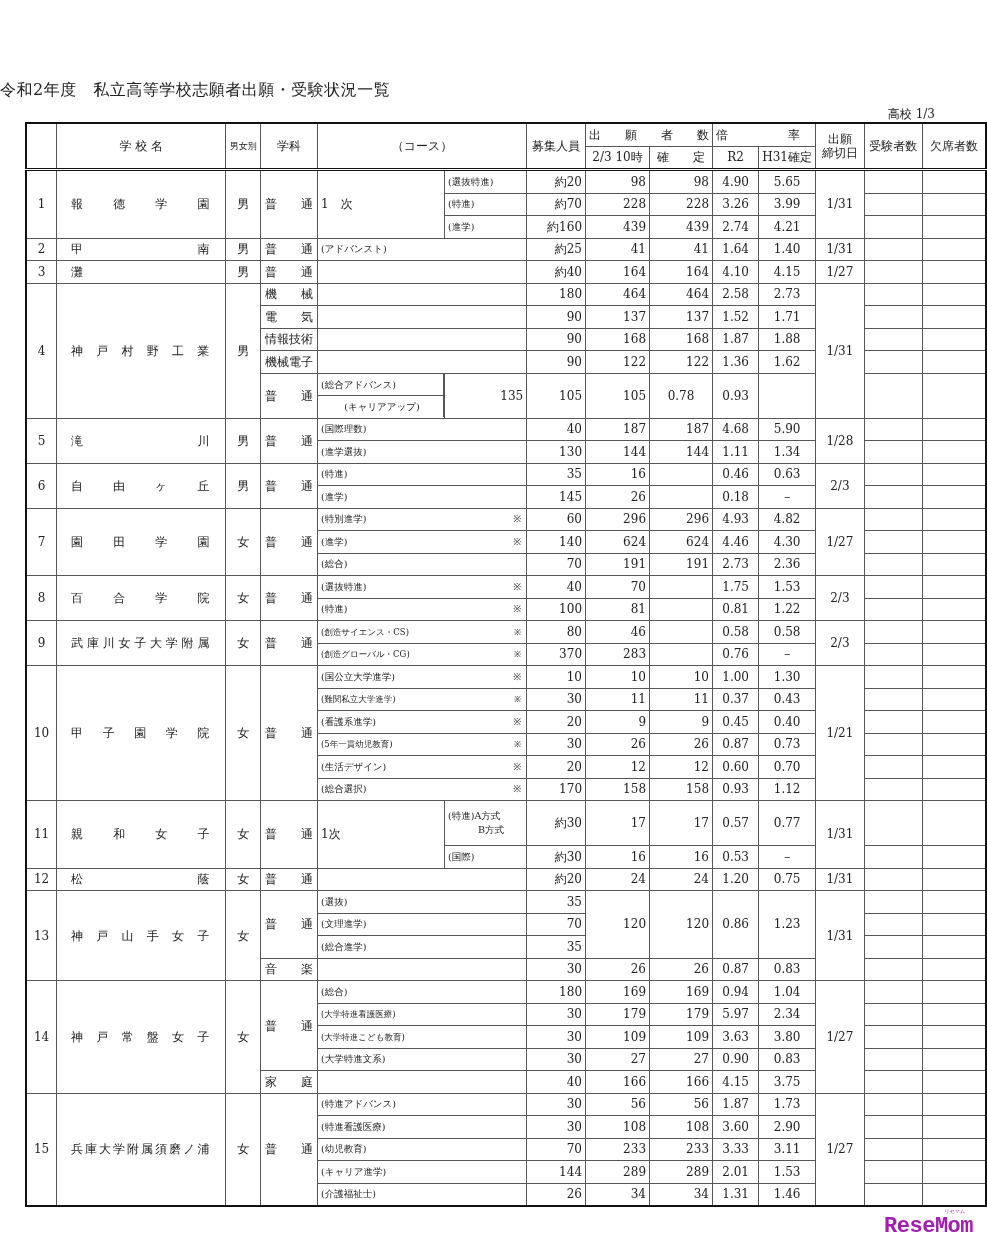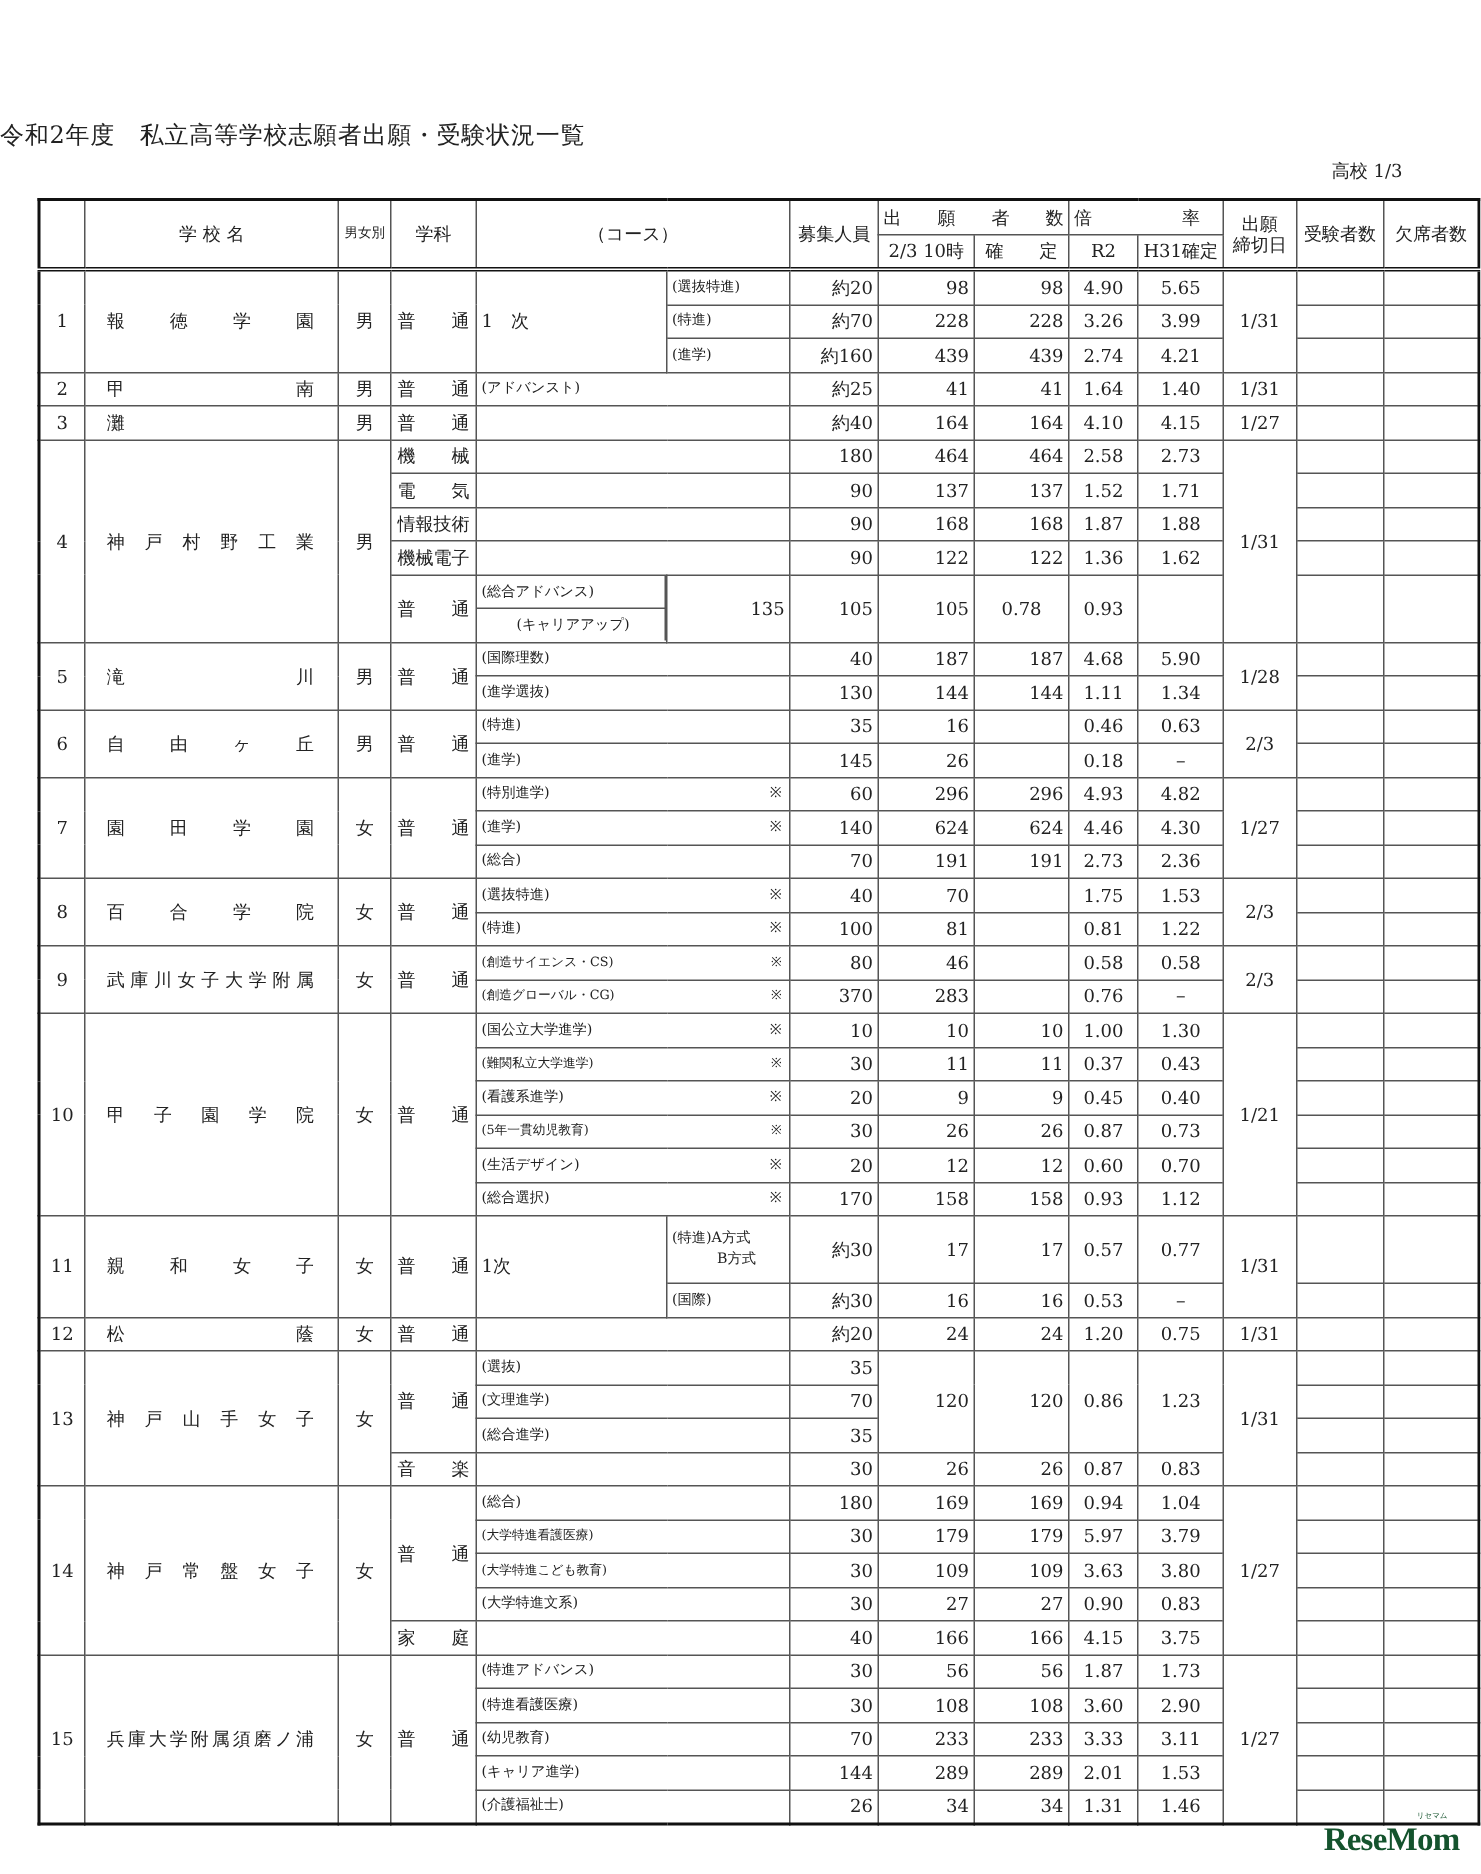--- a/index.html
+++ b/index.html
@@ -1,33 +1,33 @@
 <!DOCTYPE html>
 <html><head>
 <meta charset="utf-8">
 <style>
   html,body{margin:0;padding:0;background:#fff;}
   body{width:987px;height:1249px;position:relative;overflow:hidden;font-family:"DejaVu Serif","Liberation Serif",serif;color:#222;}
   .title{position:absolute;top:80px;left:0;width:987px;font-size:16px;letter-spacing:0.5px;}
   .page{position:absolute;top:106px;right:52px;font-size:12px;}
-  table.main{position:absolute;top:132px;left:25px;border-collapse:collapse;table-layout:fixed;border:2px solid #111;}
+  table.main{position:absolute;top:122px;left:25px;border-collapse:collapse;table-layout:fixed;border:2px solid #111;}
   table.main td, table.main th{border:1px solid #555;padding:0 3px;font-size:12px;font-weight:normal;height:21.5px;line-height:14px;white-space:nowrap;overflow:hidden;}
   th{text-align:center;}
   .hdr-sm{font-size:9px !important;}
   .c{text-align:center;}
   .r{text-align:right;}
   .l{text-align:left;}
   .dbl-top{border-top:3px double #111 !important;}
   .thick-top td{border-top:2px solid #111;}
   .name{text-align:justify;text-align-last:justify;padding:0 14px !important;letter-spacing:2px;}
   .dept{text-align:justify;text-align-last:justify;padding:0 4px !important;}
   .small{font-size:9.5px !important;}
   .xs{font-size:8.5px !important;}
   .mark{display:inline-block;float:right;margin-right:2px;}
-  .logo{position:absolute;right:14px;bottom:10px;font-family:Liberation Serif, serif;font-weight:bold;font-size:22px;color:#14532d;letter-spacing:-0.5px;}
+  .logo{position:absolute;right:14px;bottom:10px;font-family:Liberation Mono, monospace;font-weight:bold;font-size:22px;color:#a21caf;letter-spacing:-0.5px;}
   .logo small{position:absolute;top:-6px;right:8px;font-size:5px;font-weight:normal;letter-spacing:0;}
 </style>
 </head>
 <body>
 
 <div class="title">令和2年度　私立高等学校志願者出願・受験状況一覧</div>
 <div class="page">高校 1/3</div>
 
 <table class="main">
   <colgroup>
@@ -494,21 +494,21 @@
         <td class="c" rowspan="5">1/27</td>
         <td></td>
         <td></td>
       </tr>
       <tr>
         <td class="l xs" colspan="2">(大学特進看護医療)</td>
         <td class="r">30</td>
         <td class="r">179</td>
         <td class="r">179</td>
         <td class="c">5.97</td>
-        <td class="c">3.79</td>
+        <td class="c">2.34</td>
         <td></td>
         <td></td>
       </tr>
       <tr>
         <td class="l xs" colspan="2">(大学特進こども教育)</td>
         <td class="r">30</td>
         <td class="r">109</td>
         <td class="r">109</td>
         <td class="c">3.63</td>
         <td class="c">3.80</td>

